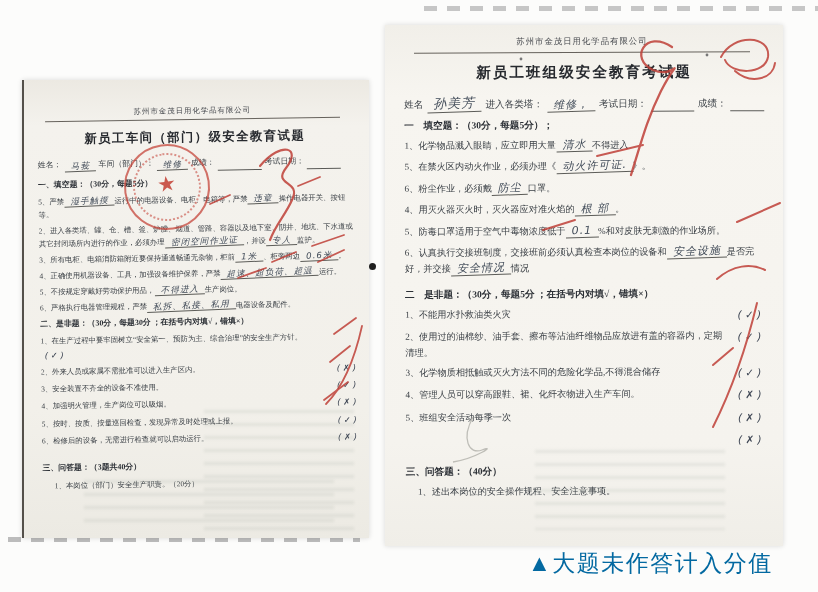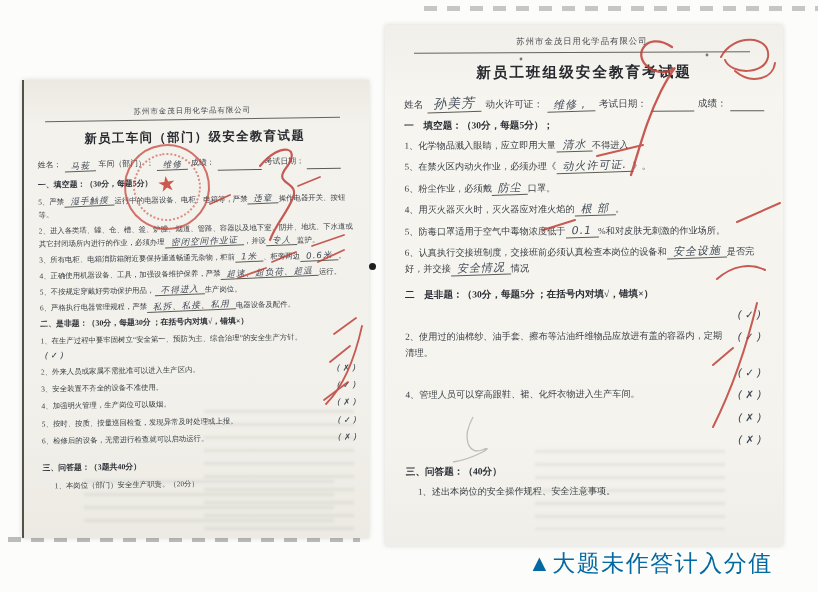--- a/index.html
+++ b/index.html
@@ -172,52 +172,55 @@
   </div>
 
   <div class="paper paper-right">
     <div class="pinner pr">
       <div class="company">苏州市金茂日用化学品有限公司</div>
       <div class="ptitle">新员工班组级安全教育考试题</div>
 
       <div class="namerow">
         <span>姓名</span>
         <span class="hw hw-name">孙美芳</span>
-        <span>动火许可证：</span>
+        <span>进入各类塔：</span>
         <span class="hw">维修，</span>
         <span>考试日期：</span>
         <span class="blank w56"></span>
         <span>成绩：</span>
         <span class="blank w44"></span>
       </div>
 
       <div class="sechead sec-first">一　填空题：（30分，每题5分）；</div>
       <div class="fitem"><span>1、化学物品溅入眼睛，应立即用大量</span><span class="hw">清水</span><span>不得进入</span></div>
       <div class="fitem"><span>5、在禁火区内动火作业，必须办理《</span><span class="hw">动火许可证.</span><span>》。</span></div>
       <div class="fitem"><span>6、粉尘作业，必须戴</span><span class="hw">防尘</span><span>口罩。</span></div>
       <div class="fitem"><span>4、用灭火器灭火时，灭火器应对准火焰的</span><span class="hw">根 部</span><span>。</span></div>
       <div class="fitem"><span>5、防毒口罩适用于空气中毒物浓度低于</span><span class="hw">0.1</span><span>%和对皮肤无刺激的作业场所。</span></div>
       <div class="fitem"><span>6、认真执行交接班制度，交接班前必须认真检查本岗位的设备和</span><span class="hw">安全设施</span><span>是否完好，并交接</span><span class="hw">安全情况</span><span>情况</span></div>
 
       <div class="sechead">二　是非题：（30分，每题5分 ；在括号内对填√，错填×）</div>
       <div class="titem">
+          <span class="tf-text">1、不能用水扑救油类火灾</span>
           <span class="ans">( ✓ )</span>
         </div>
       <div class="titem">
           <span class="tf-text">2、使用过的油棉纱、油手套、擦布等沾油纤维物品应放进有盖的容器内，定期清理。</span>
           <span class="ans">( ✓ )</span>
         </div>
       <div class="titem">
+          <span class="tf-text">3、化学物质相抵触或灭火方法不同的危险化学品,不得混合储存</span>
           <span class="ans">( ✓ )</span>
         </div>
       <div class="titem">
           <span class="tf-text">4、管理人员可以穿高跟鞋、裙、化纤衣物进入生产车间。</span>
           <span class="ans">( ✗ )</span>
         </div>
       <div class="titem">
+          <span class="tf-text">5、班组安全活动每季一次</span>
           <span class="ans">( ✗ )</span>
         </div>
       <div class="titem">
           <span class="ans">( ✗ )</span>
         </div>
 
       <div class="sechead" style="margin-top:13px;">三、问答题：（40分）</div>
       <div class="qitem">1、述出本岗位的安全操作规程、安全注意事项。</div>
     </div>
 

